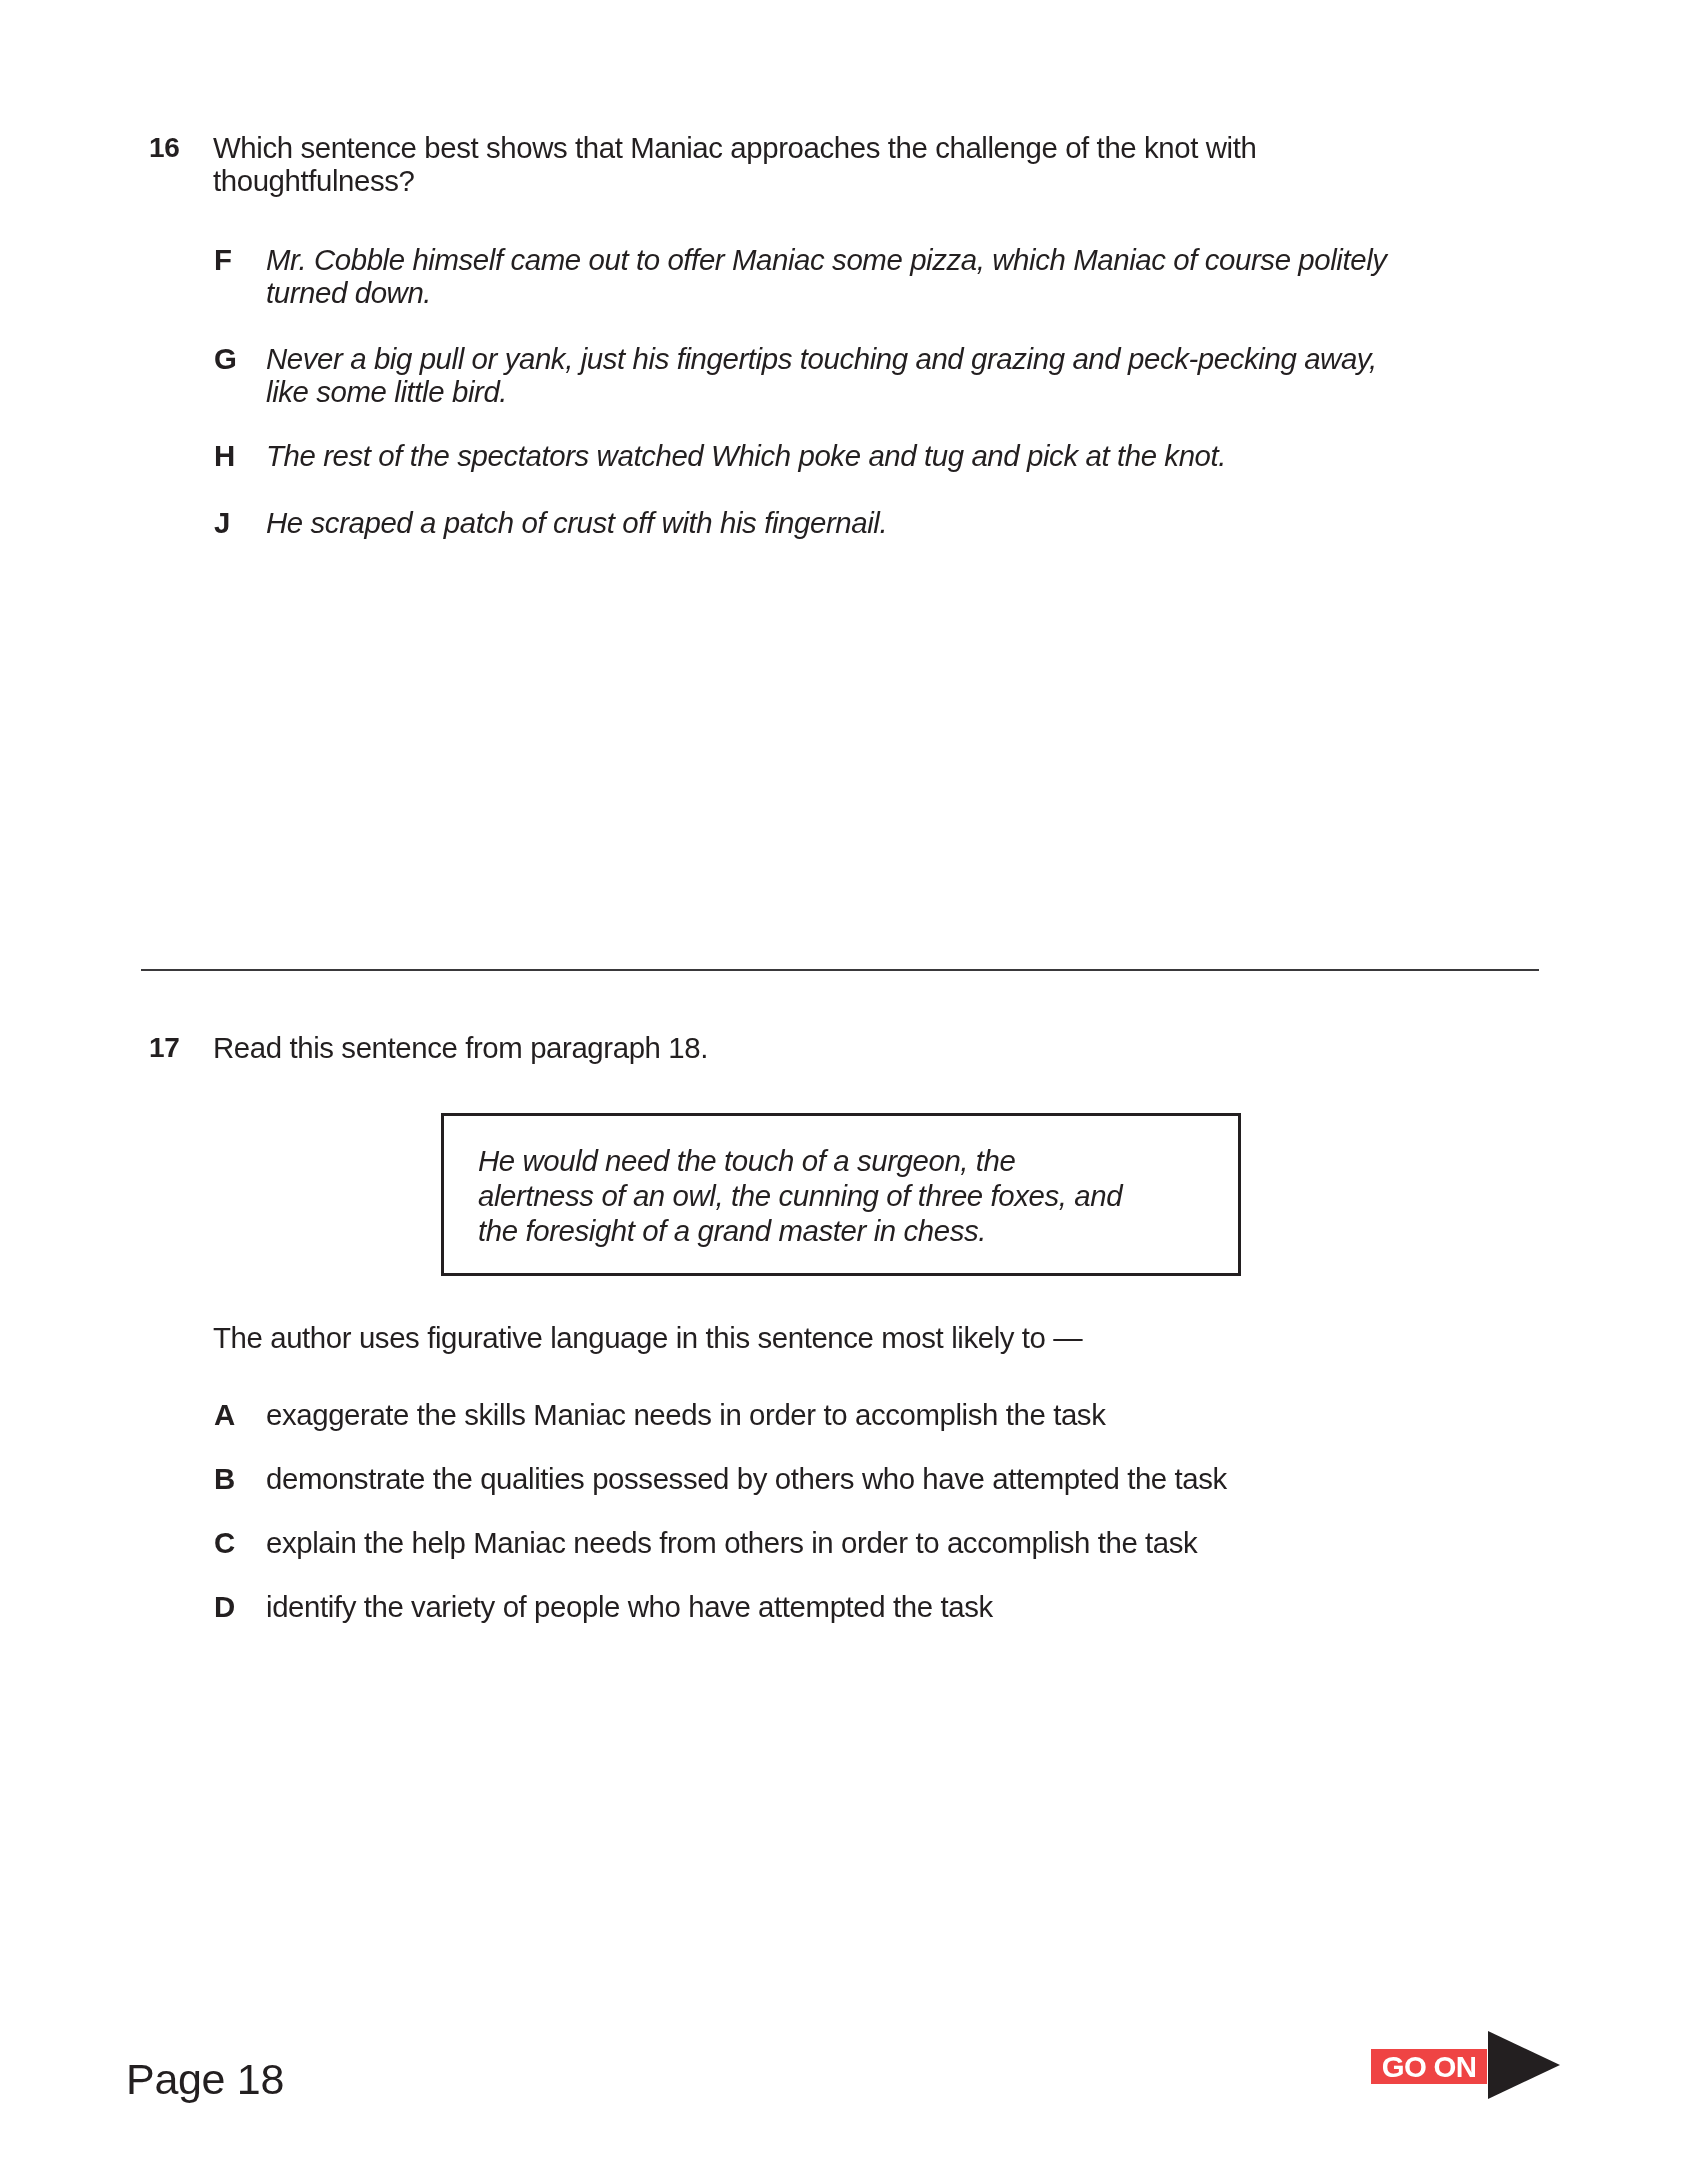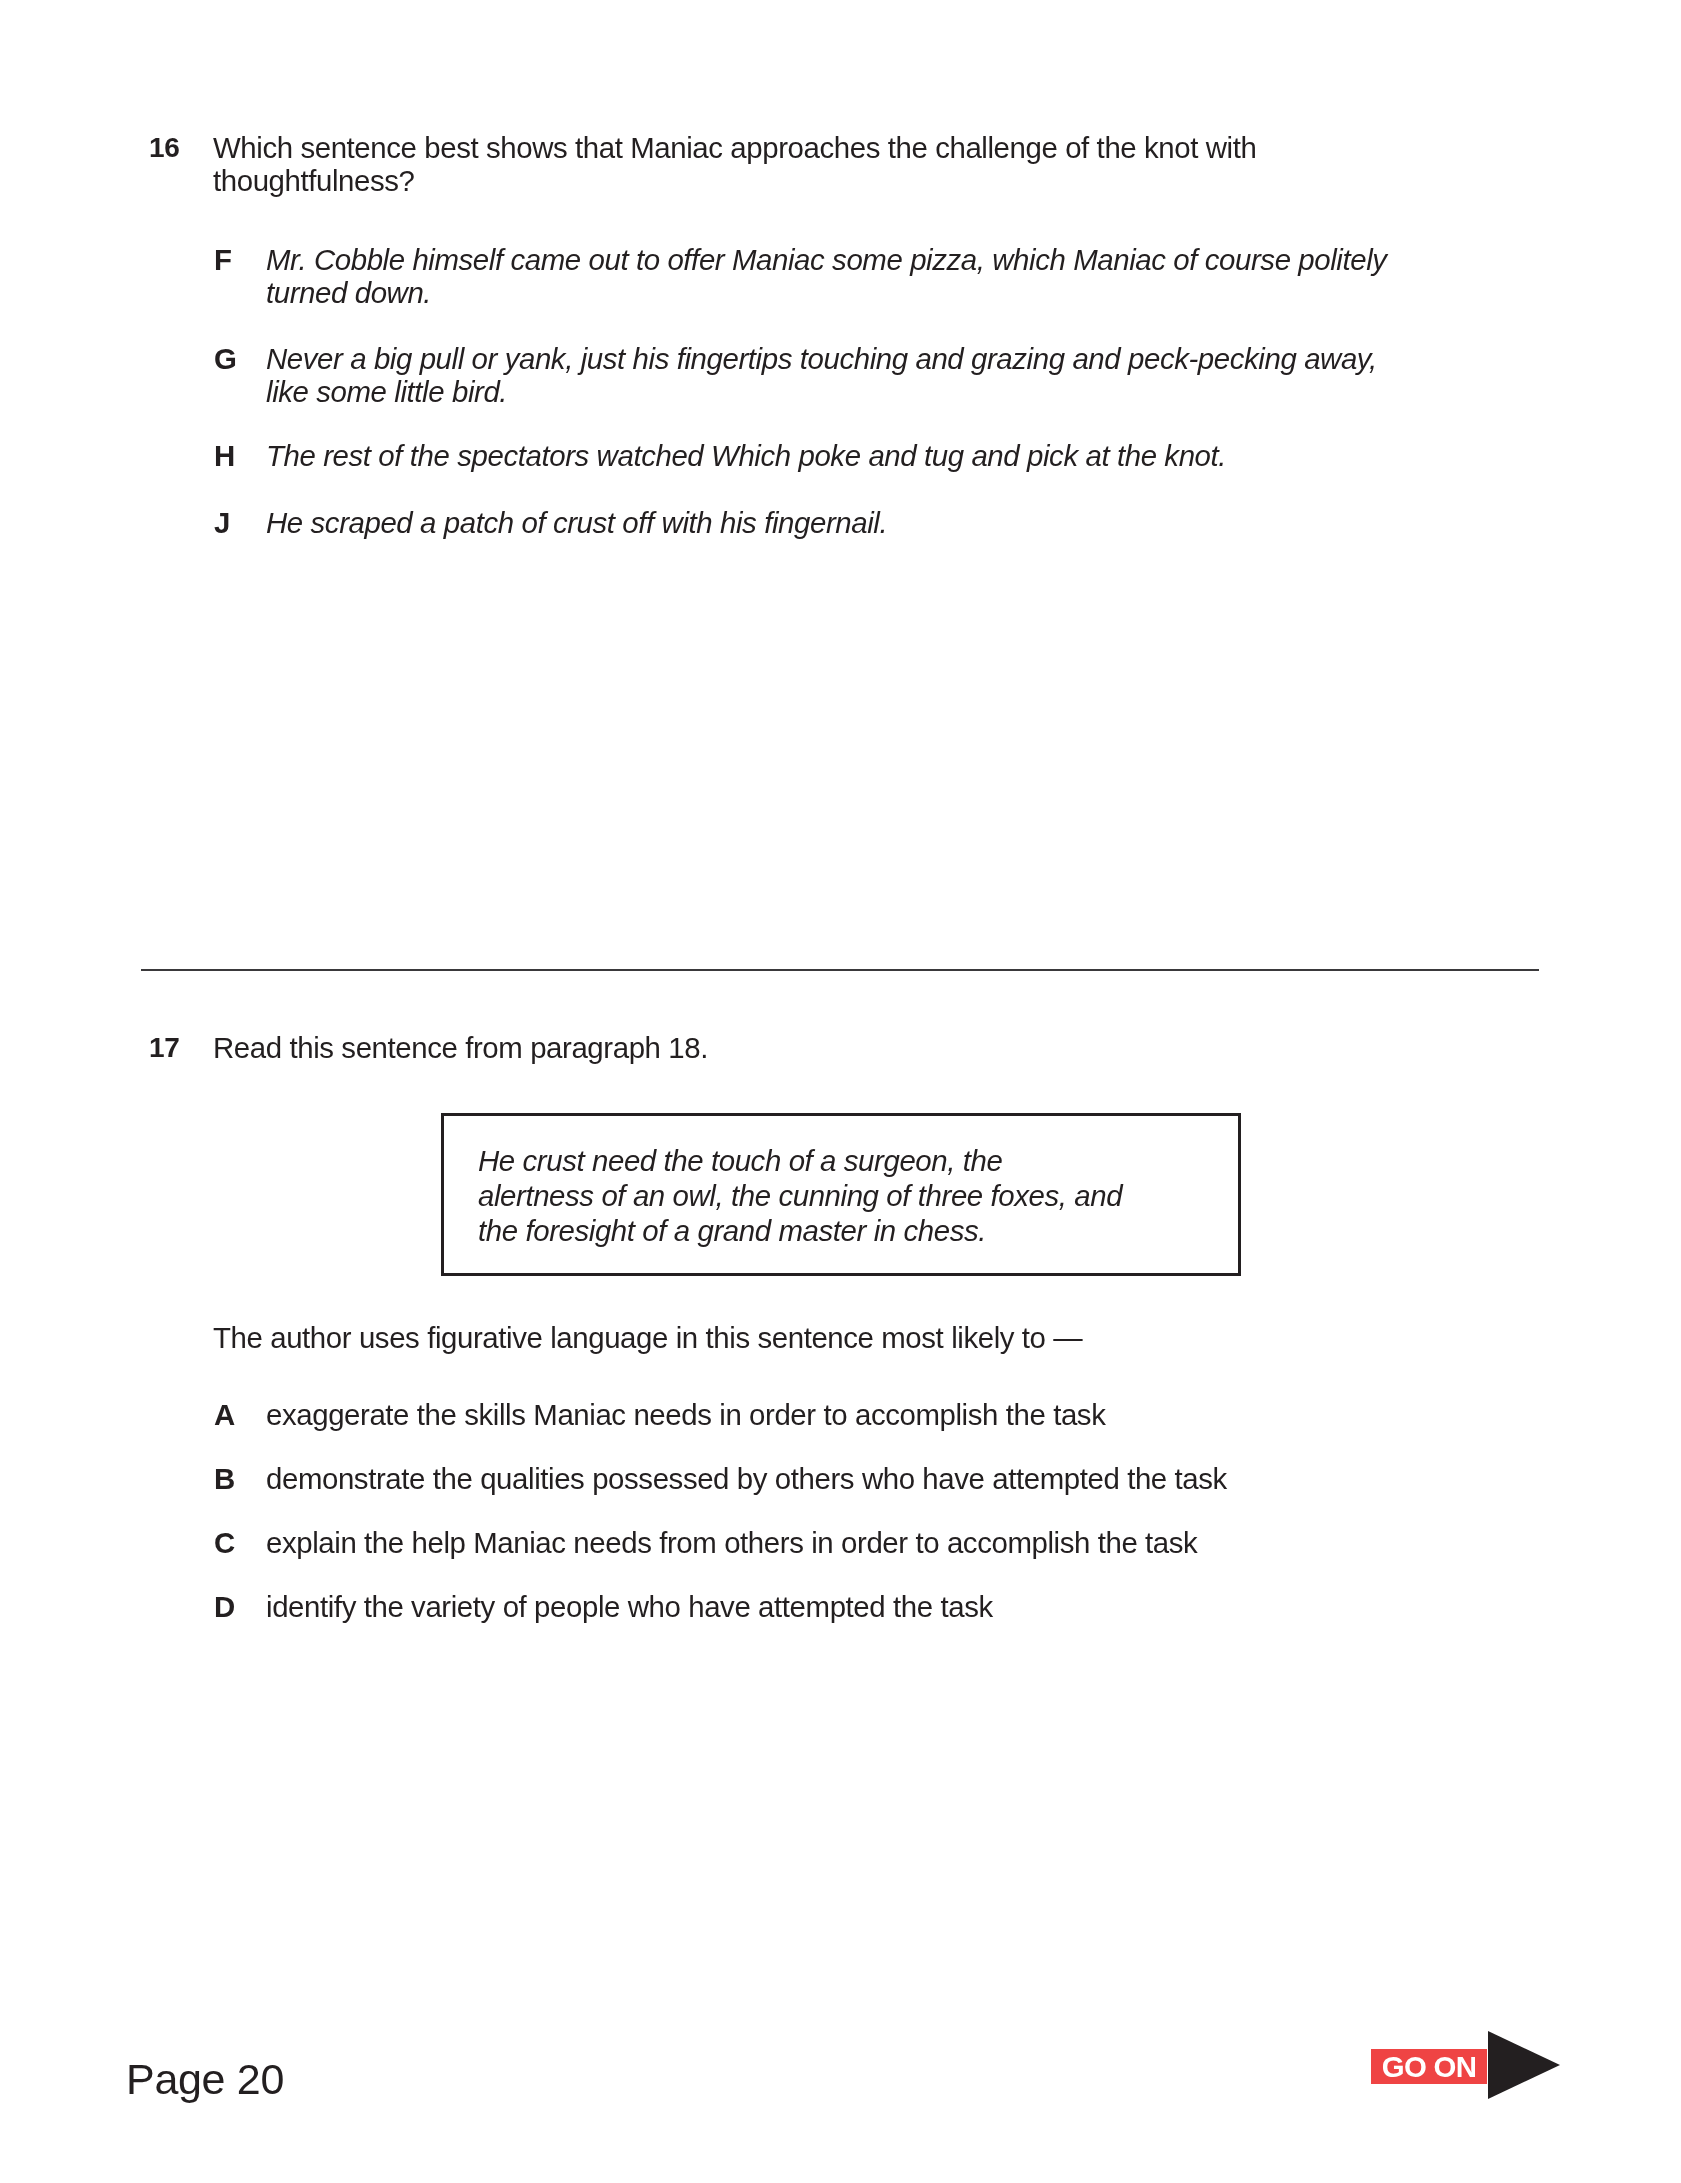--- a/index.html
+++ b/index.html
@@ -82,36 +82,36 @@
 
 <div class="abs opt-letter" style="left:214px; top:506px;">J</div>
 <div class="abs body-text italic" style="left:266px; top:506px; width:1372px;">He scraped a patch of crust off with his fingernail.</div>
 
 <div class="abs divider" style="left:141px; top:969px; width:1398px;"></div>
 
 <div class="abs qnum" style="left:149px; top:1031px;">17</div>
 <div class="abs body-text" style="left:213px; top:1031px; width:1272px;">Read this sentence from paragraph 18.</div>
 
 <div class="abs quote-box" style="left:441px; top:1113px;">
-  <div class="quote-text">He crust need the touch of a surgeon, the
+  <div class="quote-text">He would need the touch of a surgeon, the
 alertness of an owl, the cunning of three foxes, and
 the foresight of a grand master in chess.</div>
 </div>
 
 <div class="abs body-text" style="left:213px; top:1321px; width:1305px;">The author uses figurative language in this sentence most likely to —</div>
 
 <div class="abs opt-letter" style="left:214px; top:1398px;">A</div>
 <div class="abs body-text" style="left:266px; top:1398px; width:1372px;">exaggerate the skills Maniac needs in order to accomplish the task</div>
 
 <div class="abs opt-letter" style="left:214px; top:1462px;">B</div>
 <div class="abs body-text" style="left:266px; top:1462px; width:1372px;">demonstrate the qualities possessed by others who have attempted the task</div>
 
 <div class="abs opt-letter" style="left:214px; top:1526px;">C</div>
 <div class="abs body-text" style="left:266px; top:1526px; width:1372px;">explain the help Maniac needs from others in order to accomplish the task</div>
 
 <div class="abs opt-letter" style="left:214px; top:1590px;">D</div>
 <div class="abs body-text" style="left:266px; top:1590px; width:1372px;">identify the variety of people who have attempted the task</div>
 
-<div class="abs page-label" style="left:126px; top:2058px;">Page 20</div>
+<div class="abs page-label" style="left:126px; top:2058px;">Page 18</div>
 
 <div class="abs goon-rect" style="left:1371px; top:2049px;">GO ON</div>
 <div class="abs goon-tri" style="left:1488px; top:2031px;"></div>
 
 
 </body></html>

